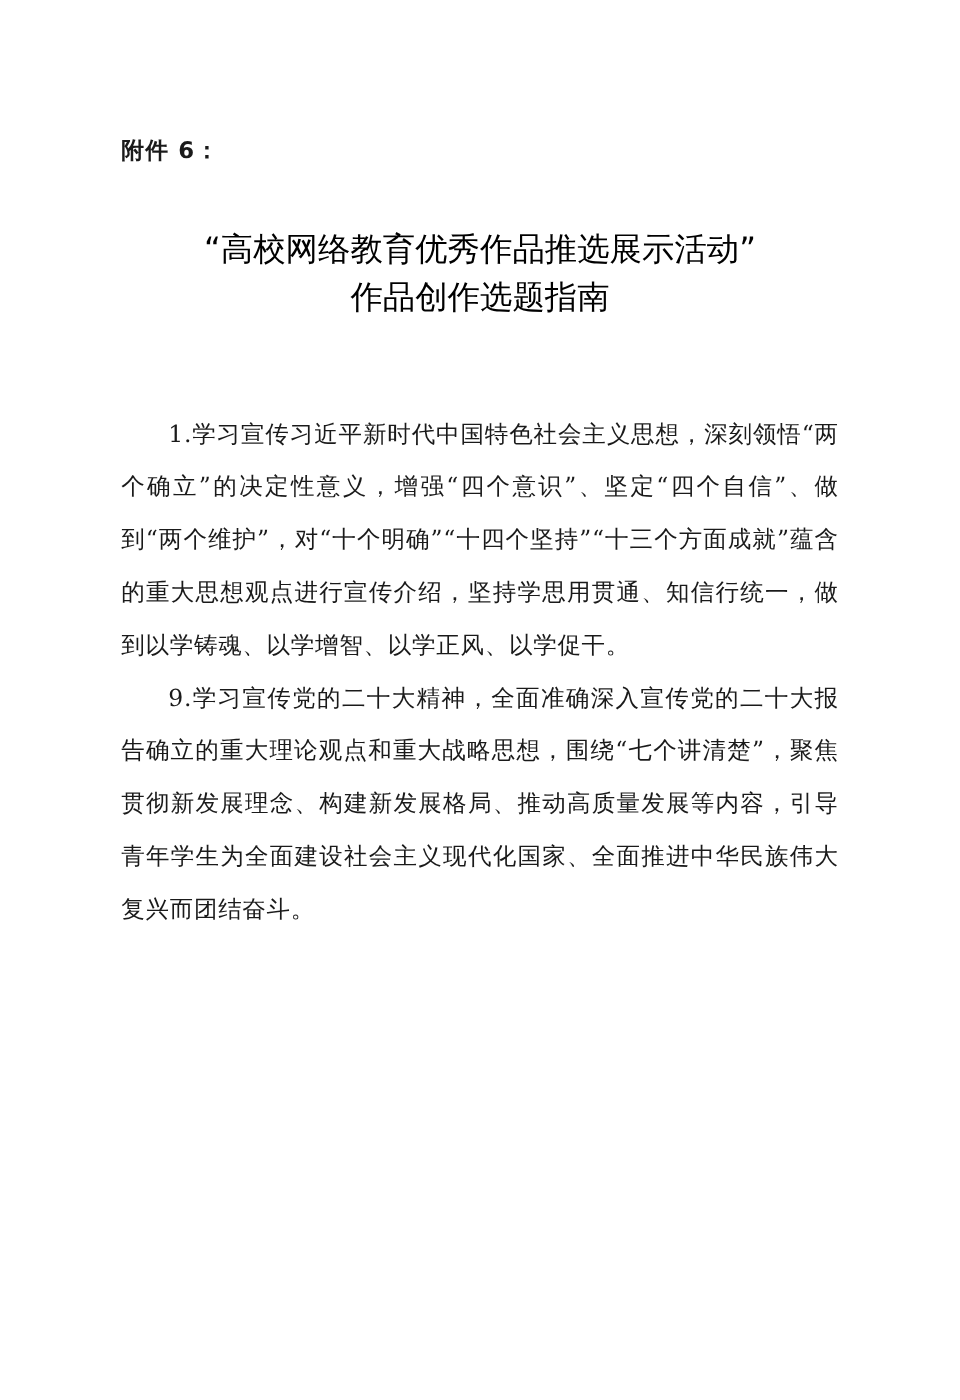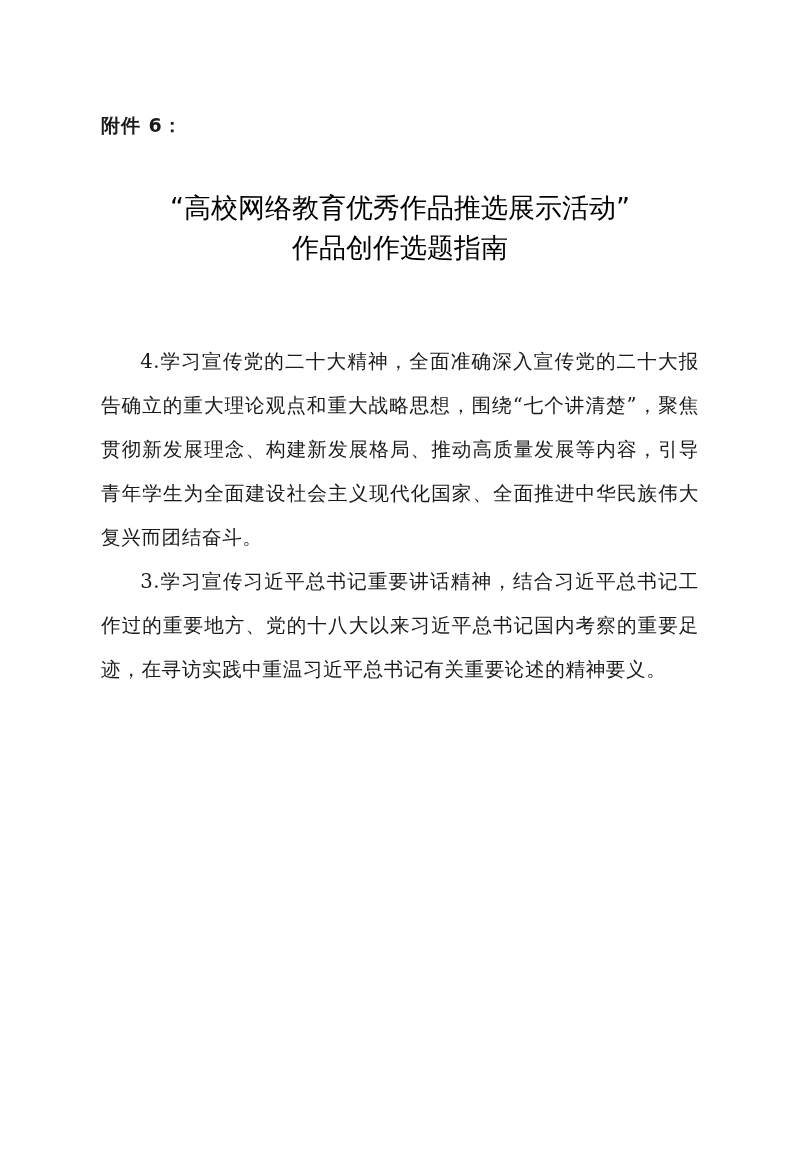--- a/index.html
+++ b/index.html
@@ -16,16 +16,16 @@
           margin: 0; letter-spacing: 0.6px; }
 </style>
 </head>
 <body>
 
 <div>
   <div class="attach">附件 6：</div>
   <div class="title t1">“高校网络教育优秀作品推选展示活动”</div>
   <div class="title t2">作品创作选题指南</div>
   <div class="body">
-    <p class="para">4.学习宣传党的二十大精神，全面准确深入宣传党的二十大报告确立的重大理论观点和重大战略思想，围绕“七个讲清楚”，聚焦贯彻新发展理念、构建新发展格局、推动高质量发展等内容，引导青年学生为全面建设社会主义现代化国家、全面推进中华民族伟大复兴而团结奋斗。</p>
-    <p class="para">3.学习宣传习近平总书记重要讲话精神，结合习近平总书记工作过的重要地方、党的十八大以来习近平总书记国内考察的重要足迹，在寻访实践中重温习近平总书记有关重要论述的精神要义。</p>
+    <p class="para">1.学习宣传习近平新时代中国特色社会主义思想，深刻领悟“两个确立”的决定性意义，增强“四个意识”、坚定“四个自信”、做到“两个维护”，对“十个明确”“十四个坚持”“十三个方面成就”蕴含的重大思想观点进行宣传介绍，坚持学思用贯通、知信行统一，做到以学铸魂、以学增智、以学正风、以学促干。</p>
+    <p class="para">9.学习宣传党的二十大精神，全面准确深入宣传党的二十大报告确立的重大理论观点和重大战略思想，围绕“七个讲清楚”，聚焦贯彻新发展理念、构建新发展格局、推动高质量发展等内容，引导青年学生为全面建设社会主义现代化国家、全面推进中华民族伟大复兴而团结奋斗。</p>
   </div>
 </div>
 
 </body></html>

